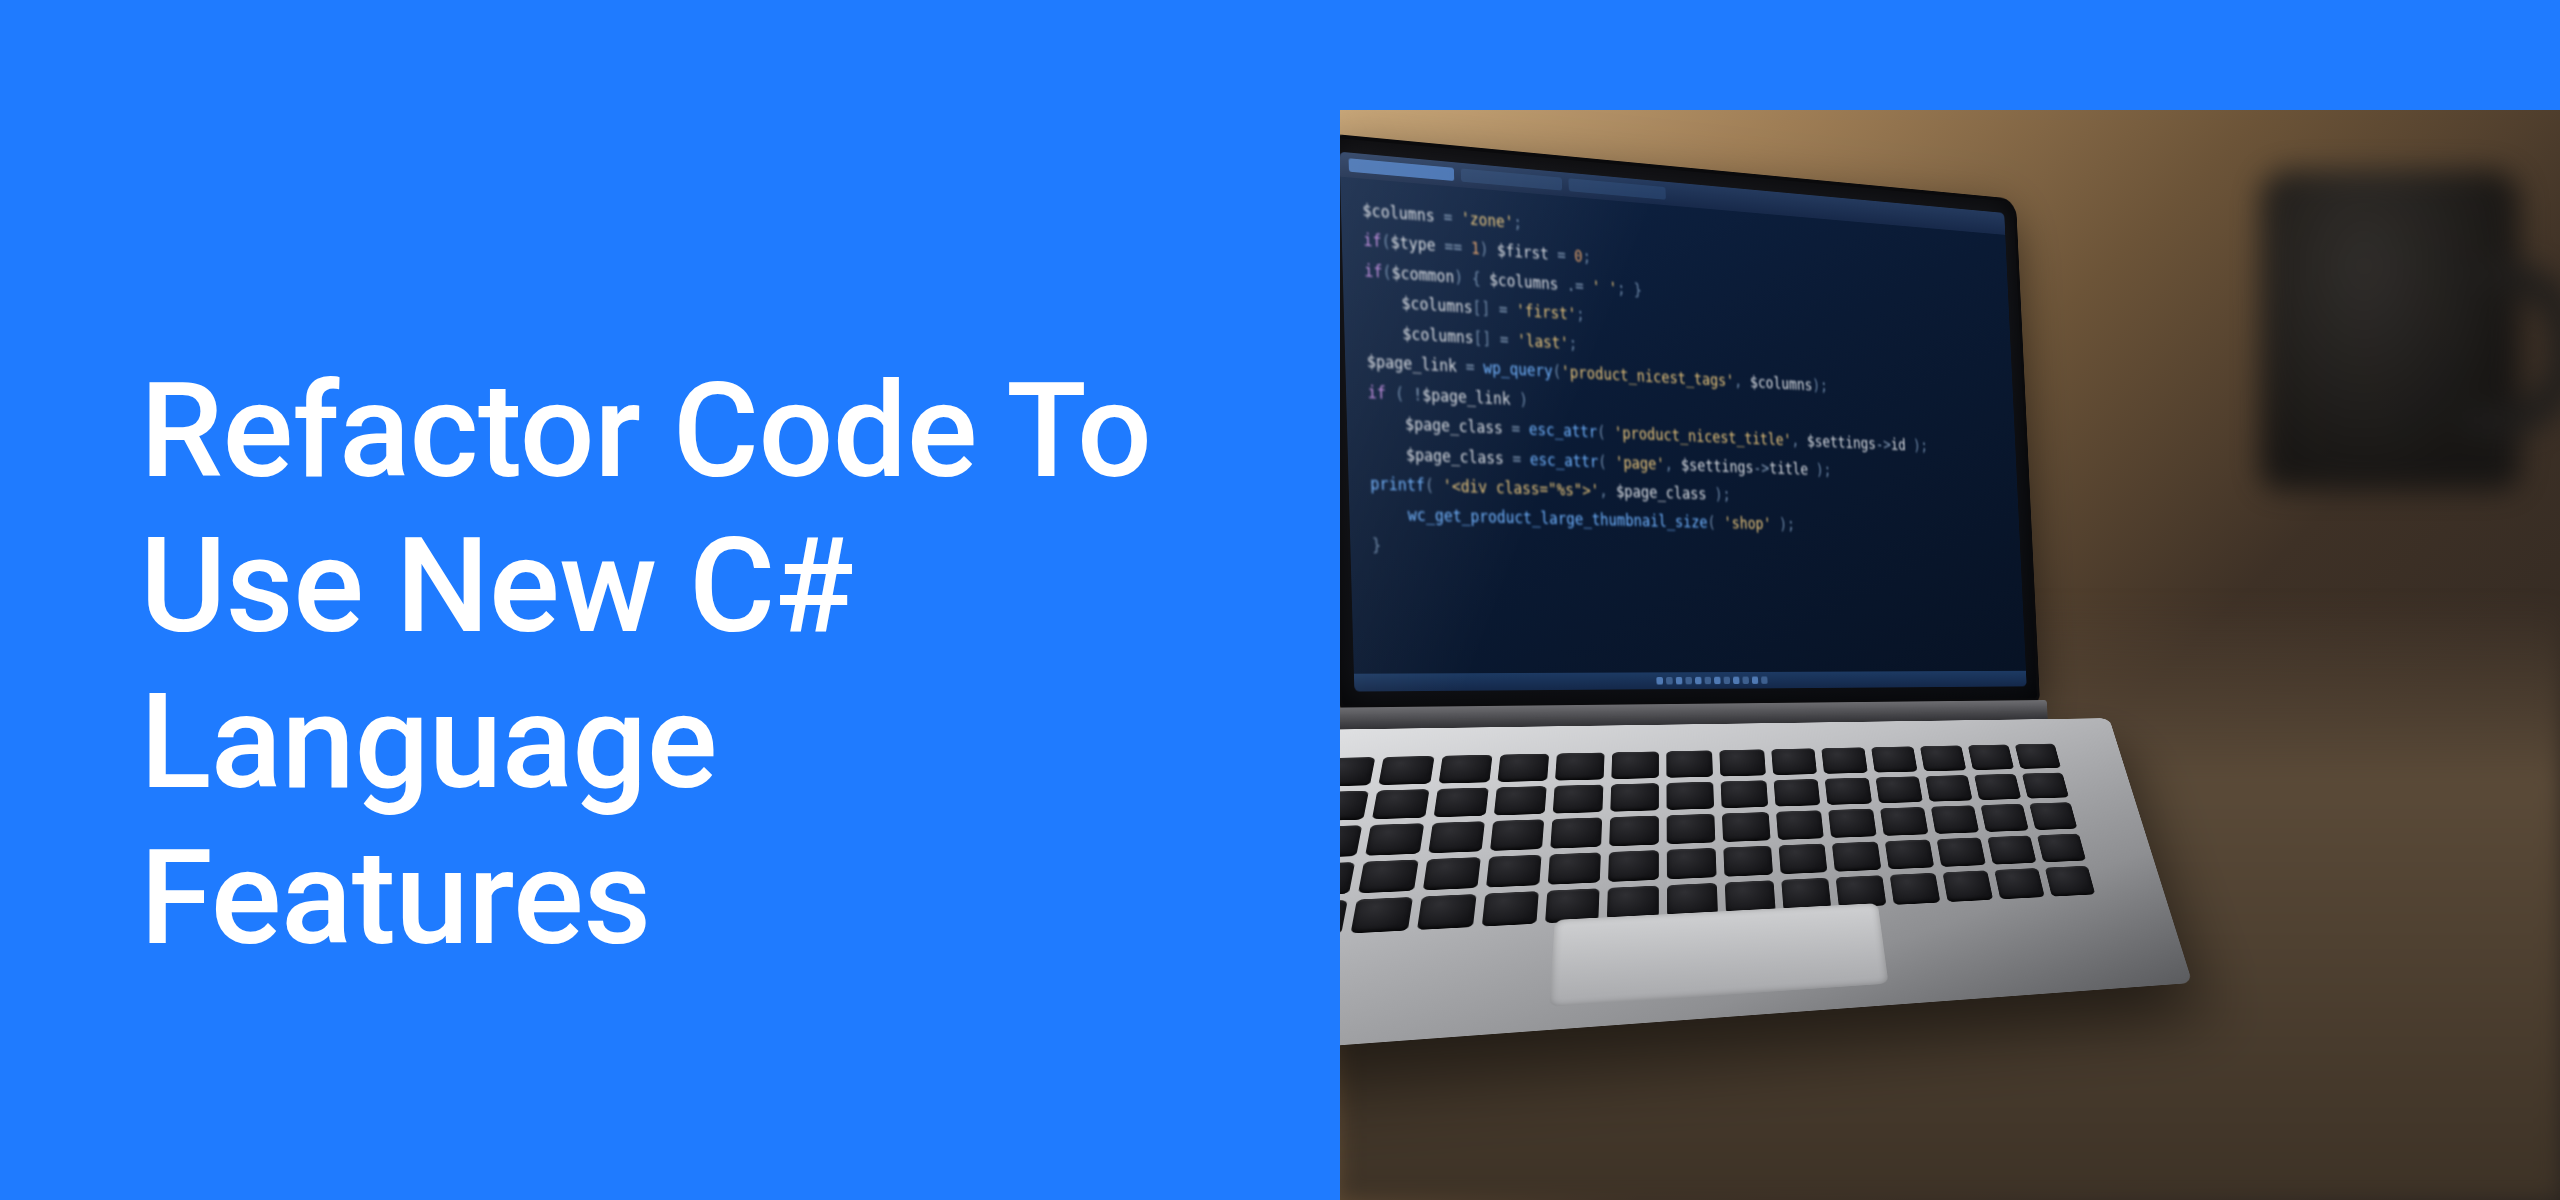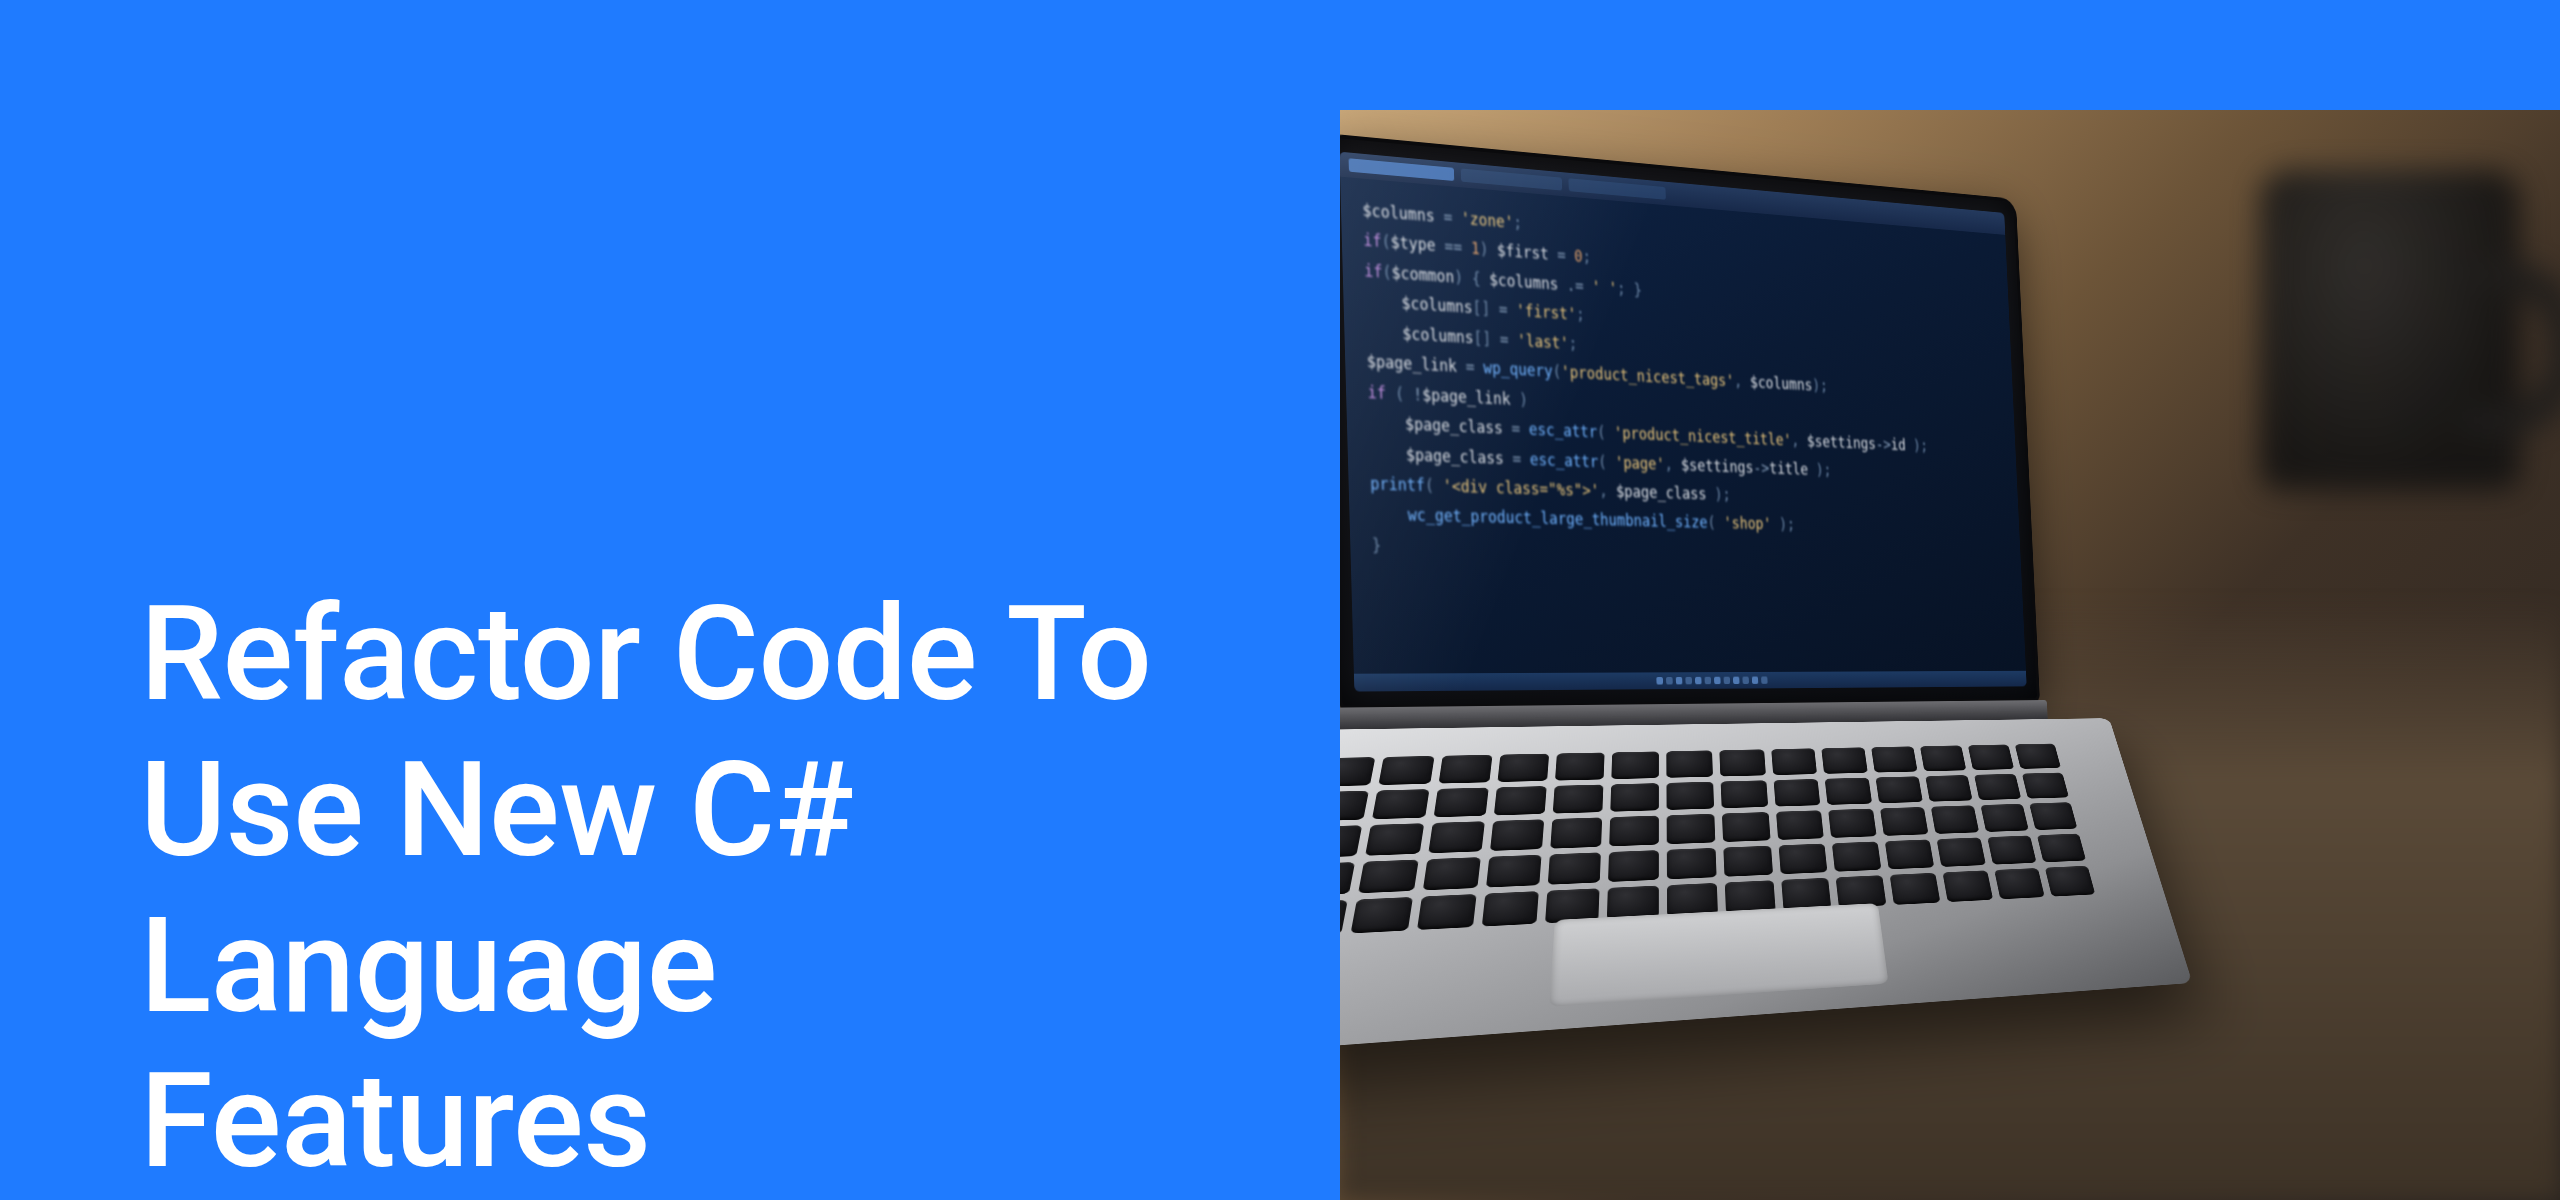--- a/index.html
+++ b/index.html
@@ -11,21 +11,21 @@
   .banner {
     width: 2560px;
     height: 1200px;
     background: #1f7bff;
     display: flex;
     position: relative;
   }
   .left {
     flex: 0 0 50%;
     display: flex;
-    align-items: flex-end;
+    align-items: center;
     padding: 130px 40px 0 140px;
   }
   .headline {
     color: #ffffff;
     font-size: 132px;
     line-height: 1.18;
     font-weight: 500;
     letter-spacing: -0.5px;
   }
   .right {

